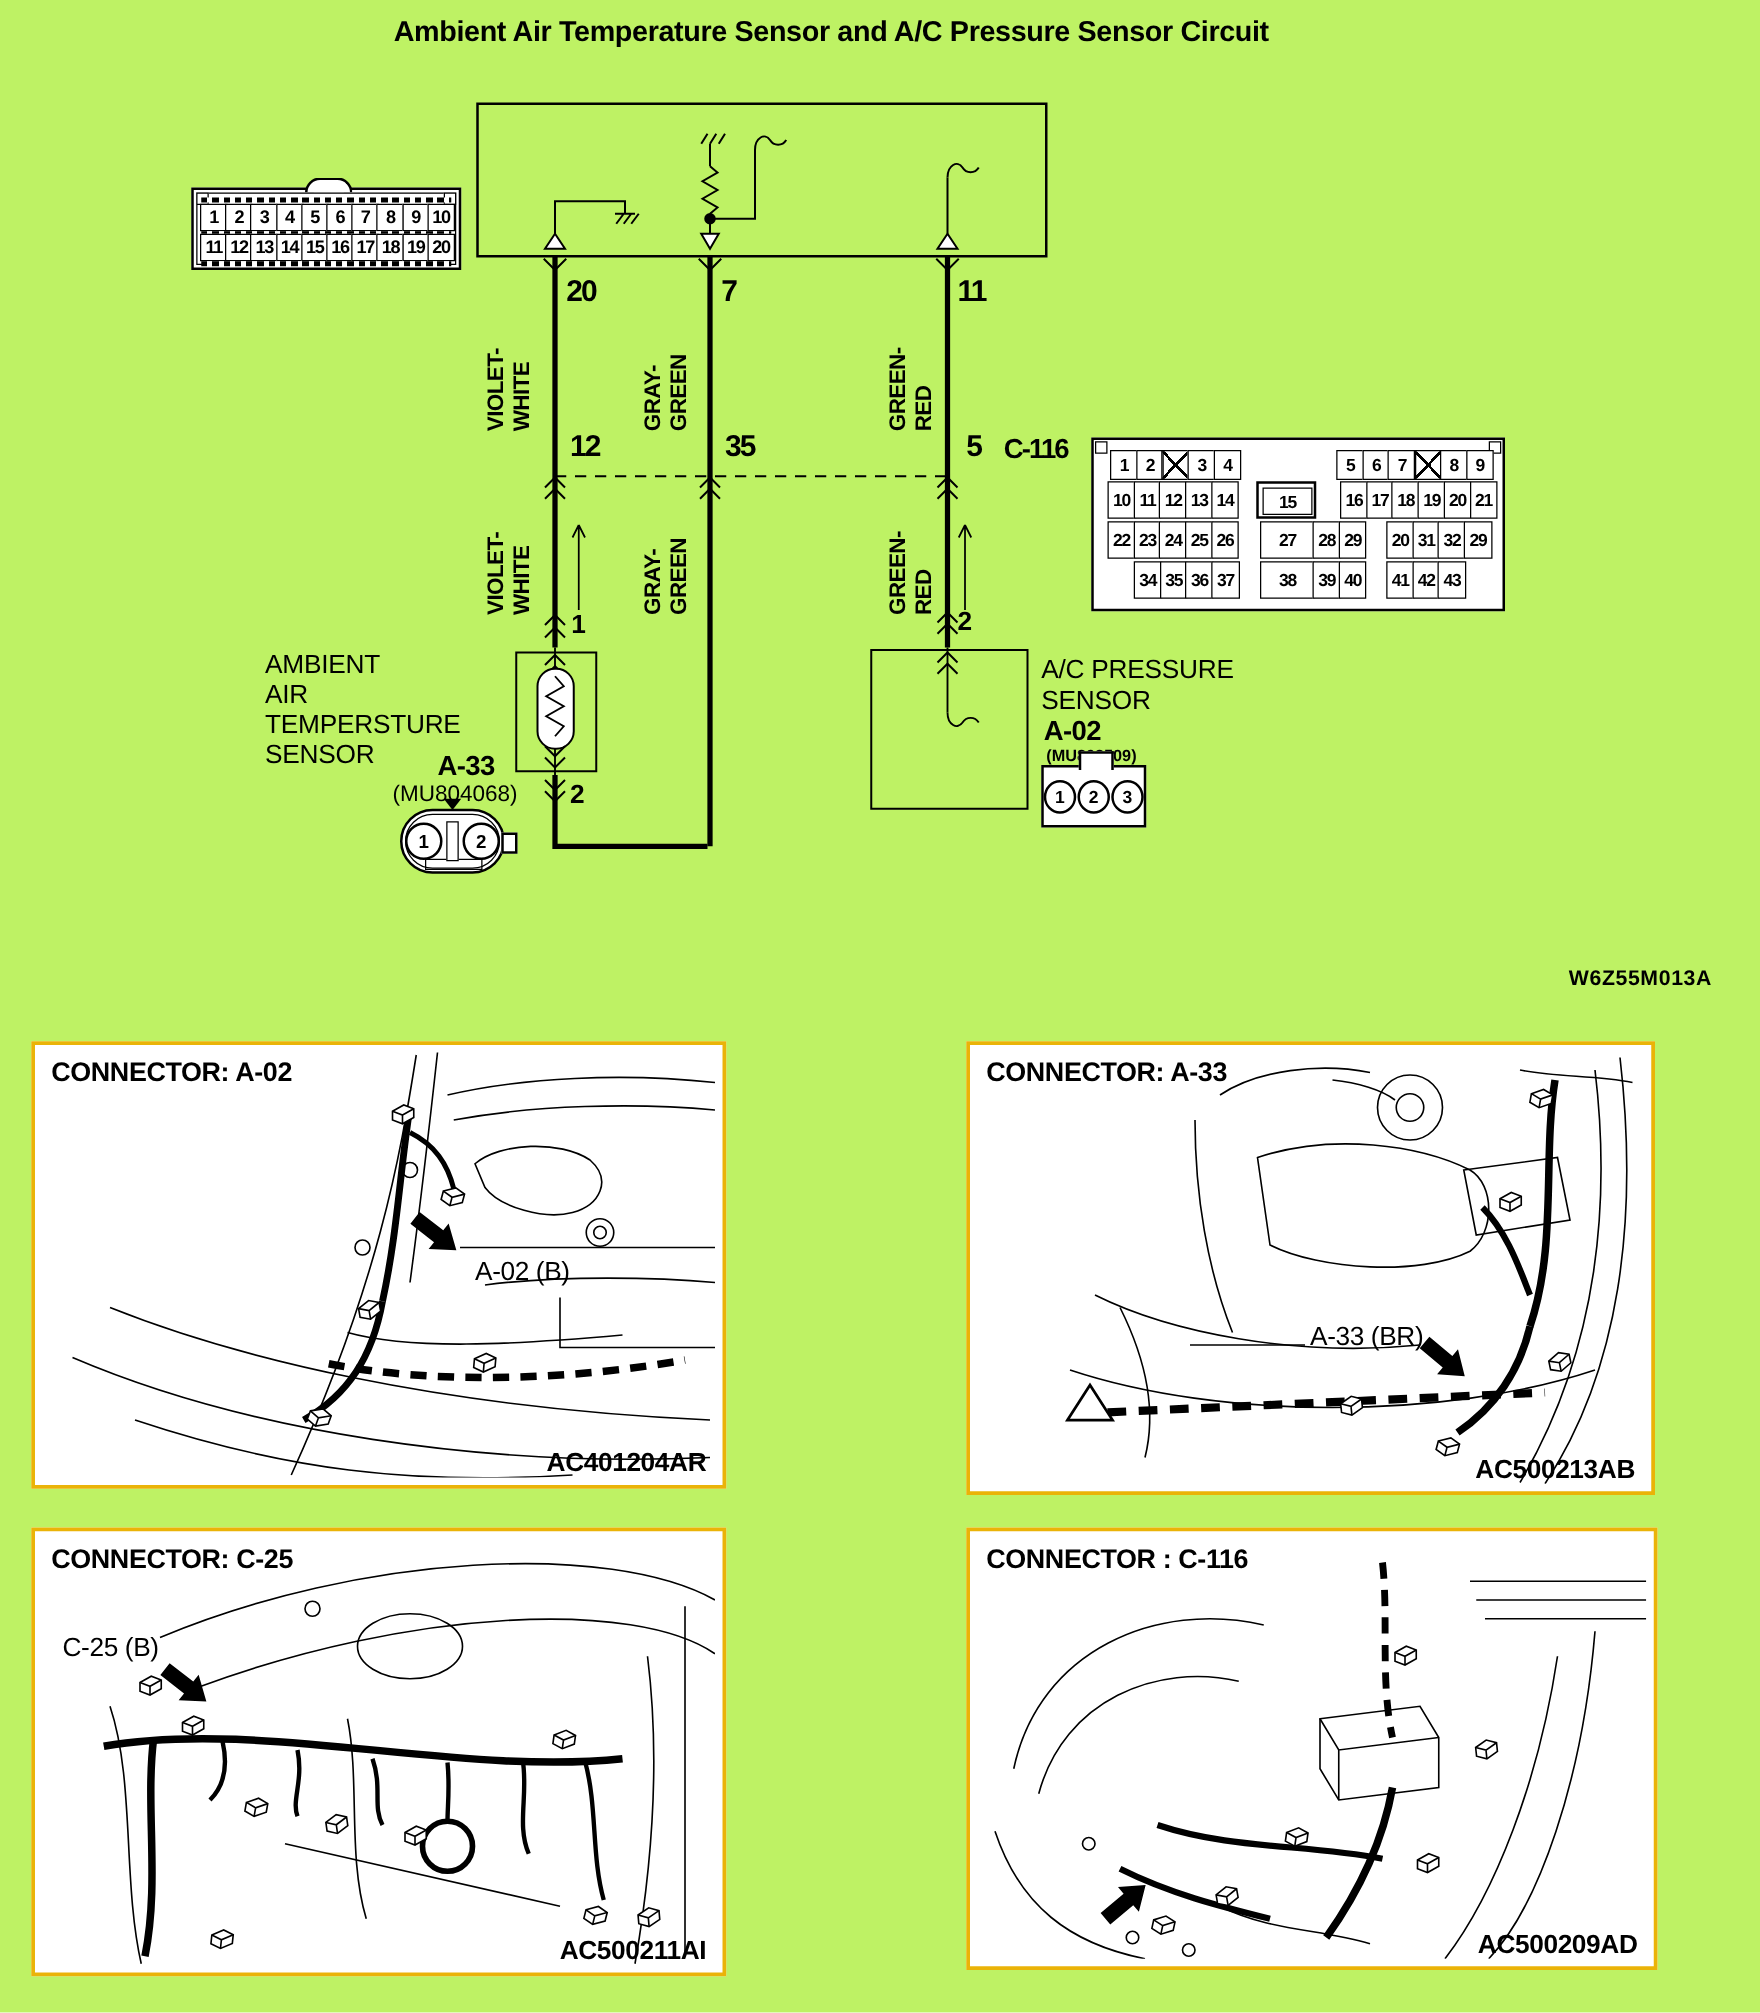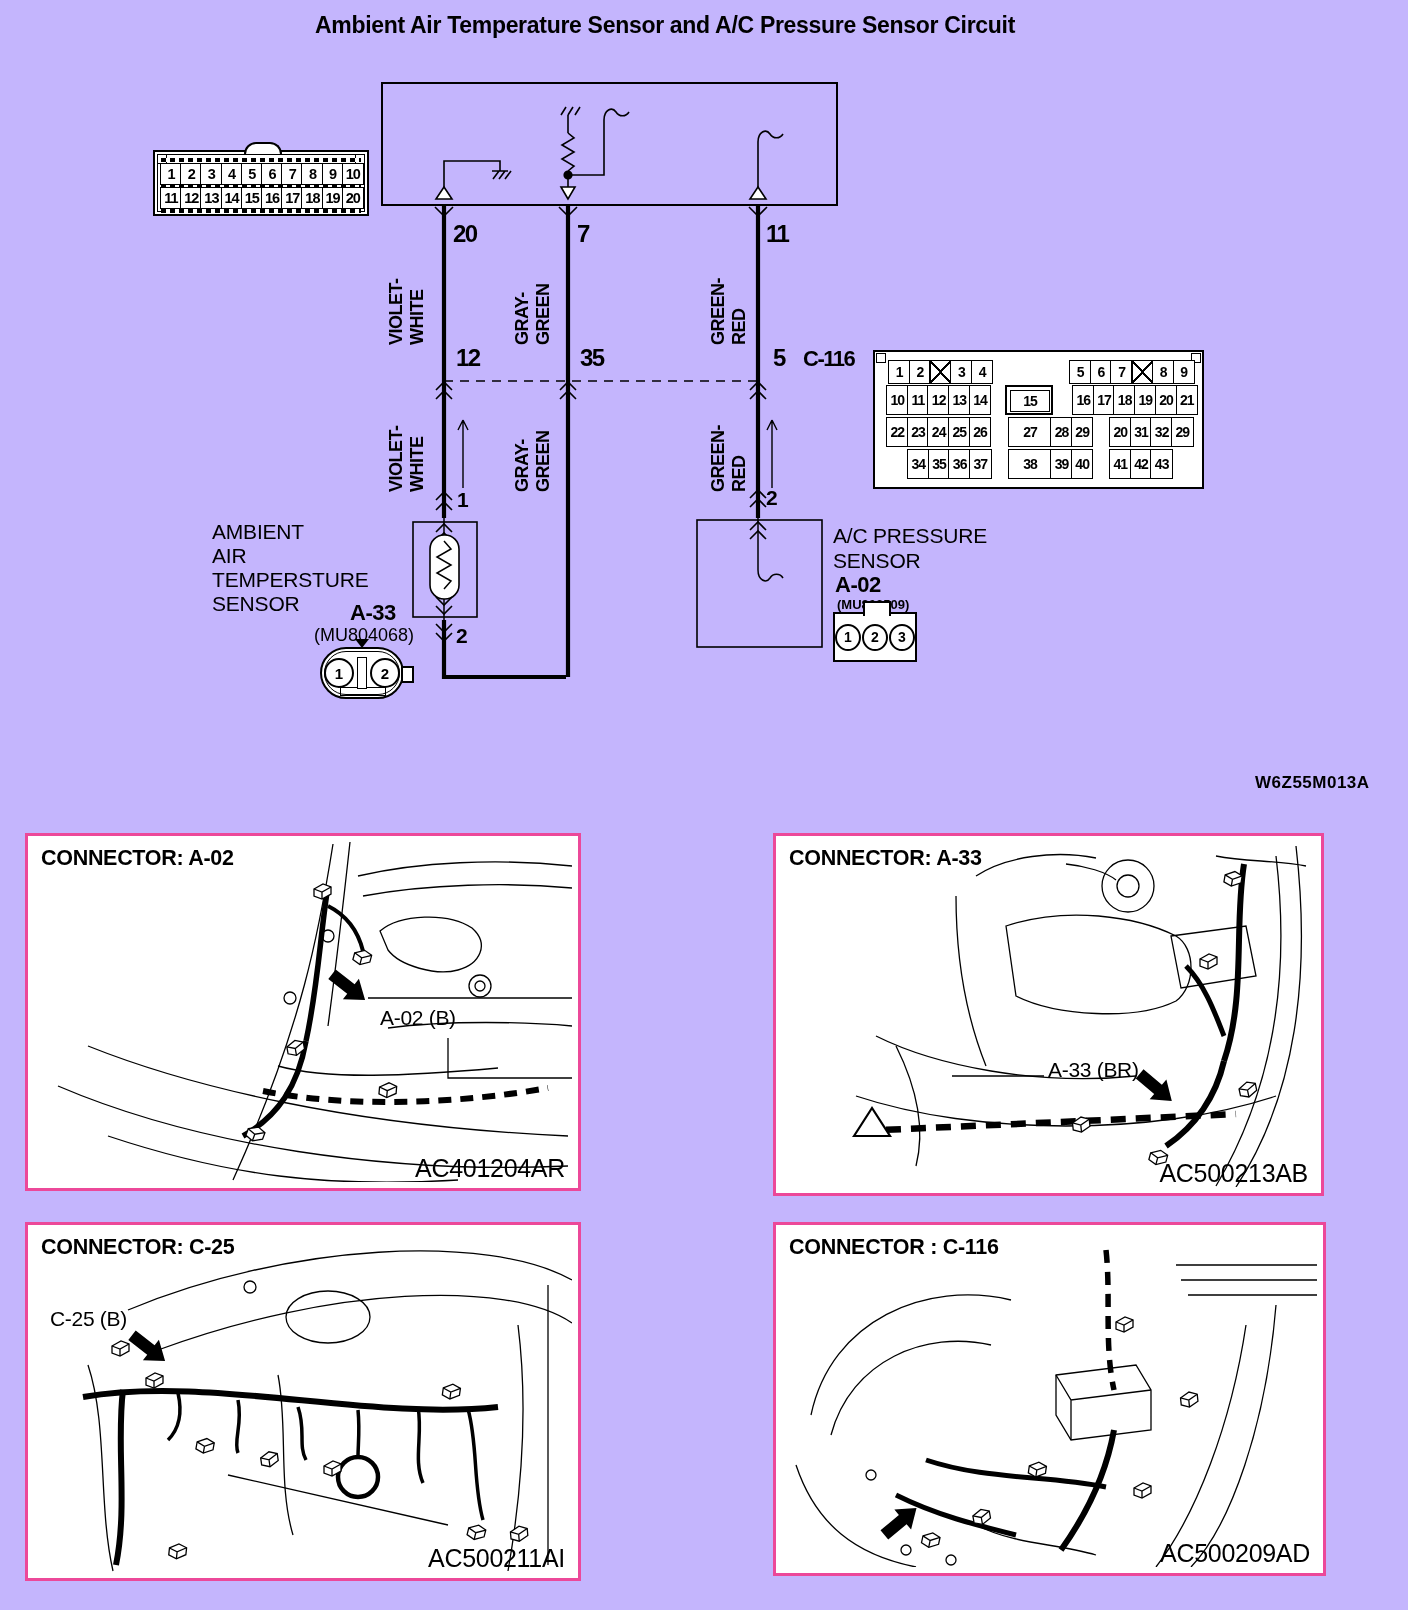--- a/index.html
+++ b/index.html
@@ -1,16 +1,16 @@
 <!DOCTYPE html>
 <html><head>
 <meta charset="utf-8">
 <style>
   html,body{margin:0;padding:0;background:#fff;}
-  #canvas{position:relative;width:1408px;height:1610px;background:#c4b5fd;color:#000;
+  #canvas{position:relative;width:1408px;height:1610px;background:#bef264;color:#000;
           font-family:"Liberation Sans",sans-serif;overflow:hidden;}
   .abs{position:absolute;}
   .pre{white-space:pre-line;}
 
   
   #title{left:0;top:12px;width:1330px;text-align:center;font-size:23px;font-weight:bold;letter-spacing:-0.3px;}
 
   
   #ecuLabel{left:170px;top:74px;width:210px;text-align:right;line-height:1.04;}
   #ecuLabel .l1{font-size:22px;}
@@ -78,27 +78,27 @@
                 border-left:7px solid transparent;border-right:7px solid transparent;border-top:9px solid #000;}
   #a33plug .tab{position:absolute;right:-10px;top:19px;width:9px;height:13px;border:2px solid #000;background:#fff;}
   #a33plug .base{position:absolute;left:50%;margin-left:-22px;bottom:3px;width:44px;height:7px;border:1.5px solid #000;}
   #a02plug{left:833px;top:612px;width:80px;height:46px;border:2.5px solid #000;background:#fff;}
   #a02plug .notch{position:absolute;left:50%;margin-left:-12px;top:-13px;width:24px;height:13px;
                   border:2px solid #000;border-bottom:none;background:#fff;}
   #a02plug .row{position:absolute;inset:0;display:flex;align-items:center;justify-content:center;gap:1px;}
   #a02plug .plugpin{width:23px;height:23px;font-size:14px;}
 
   
-  .panel{position:absolute;border:3px solid #ec4899;background:#fff;}
+  .panel{position:absolute;border:3px solid #eab308;background:#fff;}
   #panelA02{left:25px;top:833px;width:550px;height:352px;}
   #panelA33{left:773px;top:833px;width:545px;height:357px;}
   #panelC25{left:25px;top:1222px;width:550px;height:353px;}
   #panelC116{left:773px;top:1222px;width:547px;height:348px;}
   .paneltitle{position:absolute;left:13px;top:10px;font-weight:bold;font-size:21.5px;letter-spacing:-0.3px;}
-  .panelcode{position:absolute;right:13px;bottom:5px;font-weight:normal;font-size:25px;letter-spacing:-0.3px;text-align:center;}
+  .panelcode{position:absolute;right:13px;bottom:5px;font-weight:bold;font-size:21px;letter-spacing:-0.3px;text-align:center;}
   .callout{position:absolute;font-size:21px;letter-spacing:-0.3px;}
   .panel svg{position:absolute;left:0;top:0;}
 </style>
 </head>
 <body>
 
 <svg width="0" height="0" style="position:absolute">
   <defs>
     <g id="cube" stroke="#000" stroke-width="1.3" fill="#fff">
       <path d="M0,5 L9,0 L17,3 L17,10 L8,15 L0,12 Z"></path>

